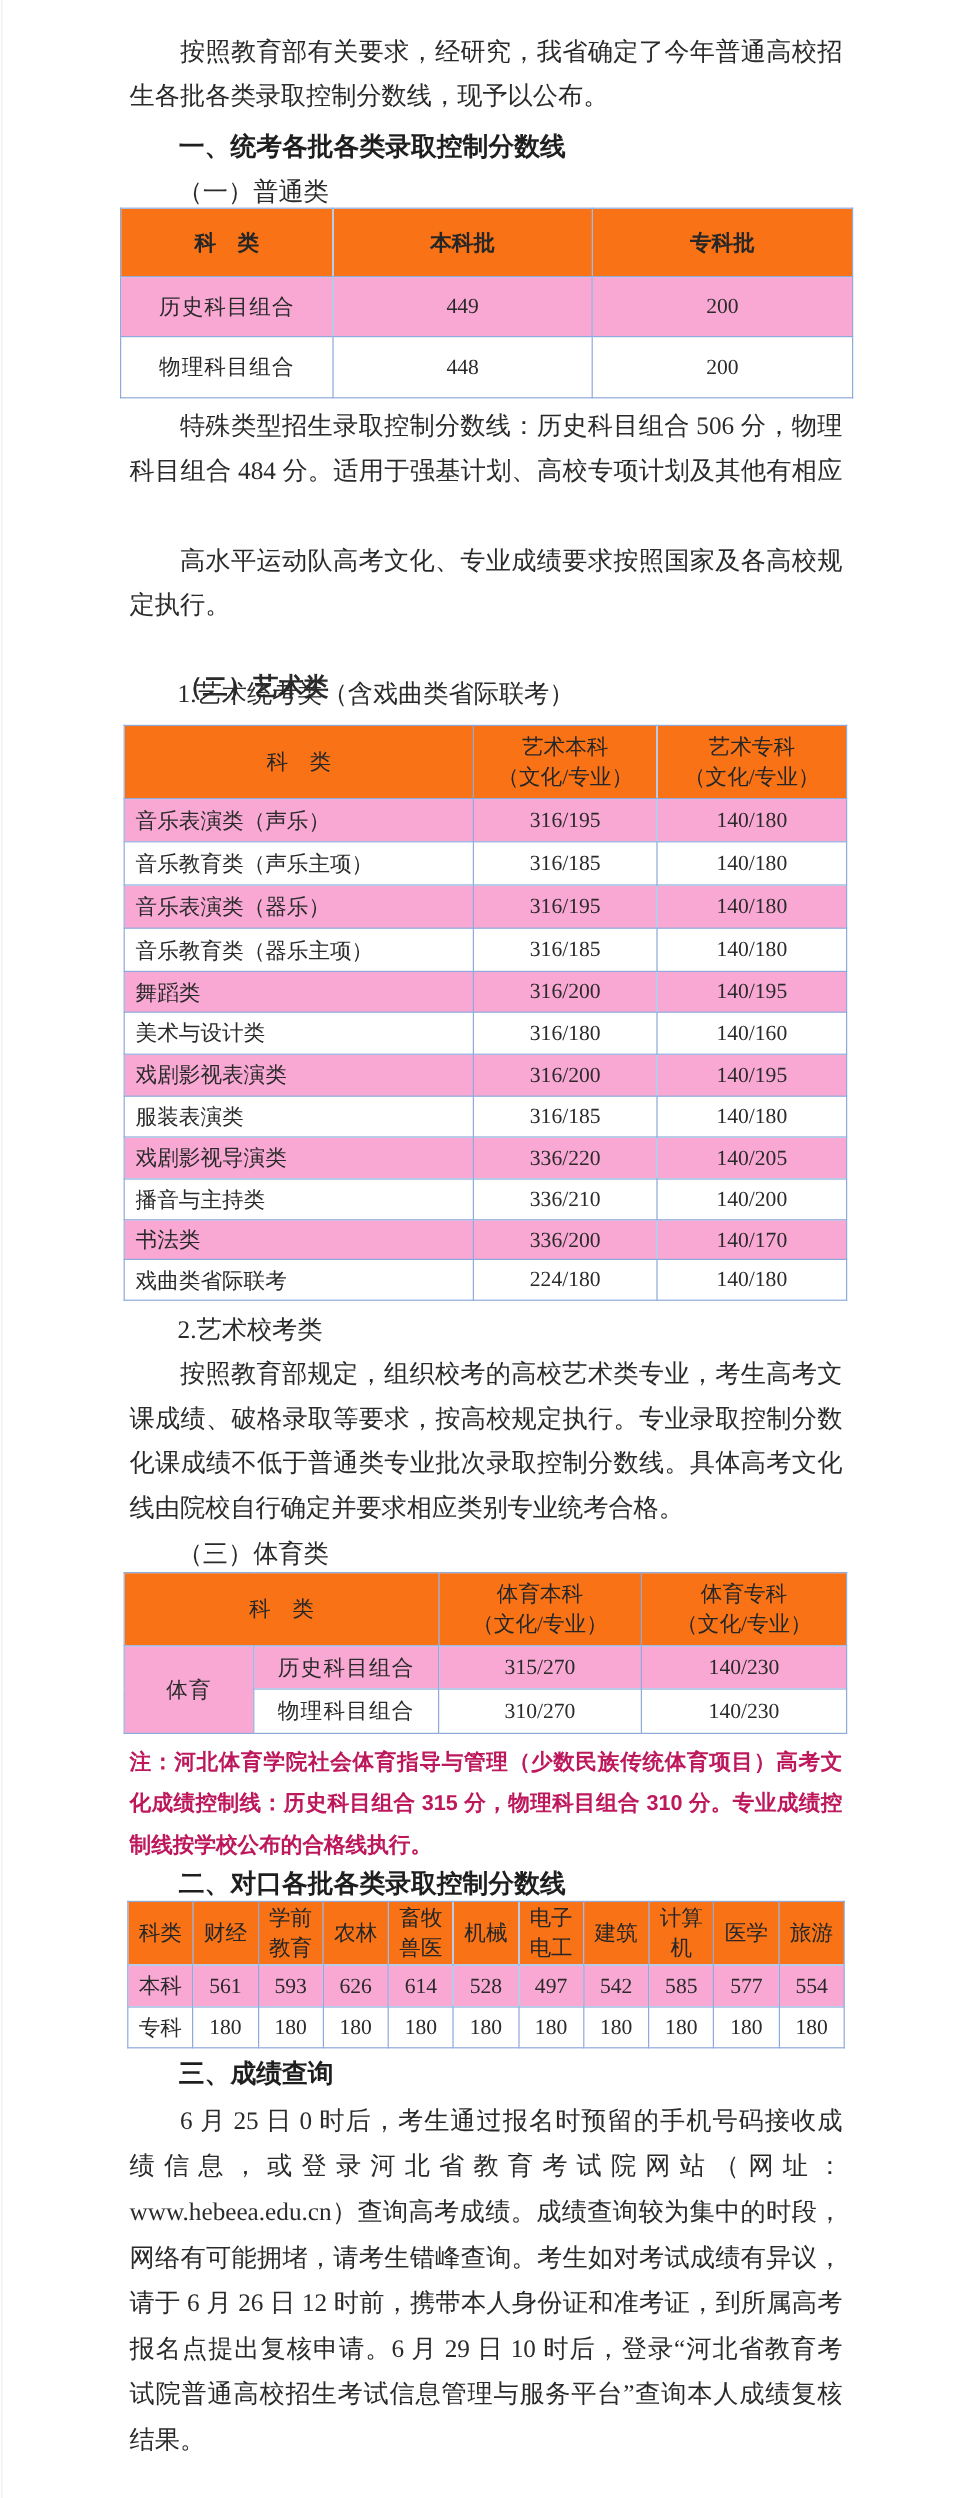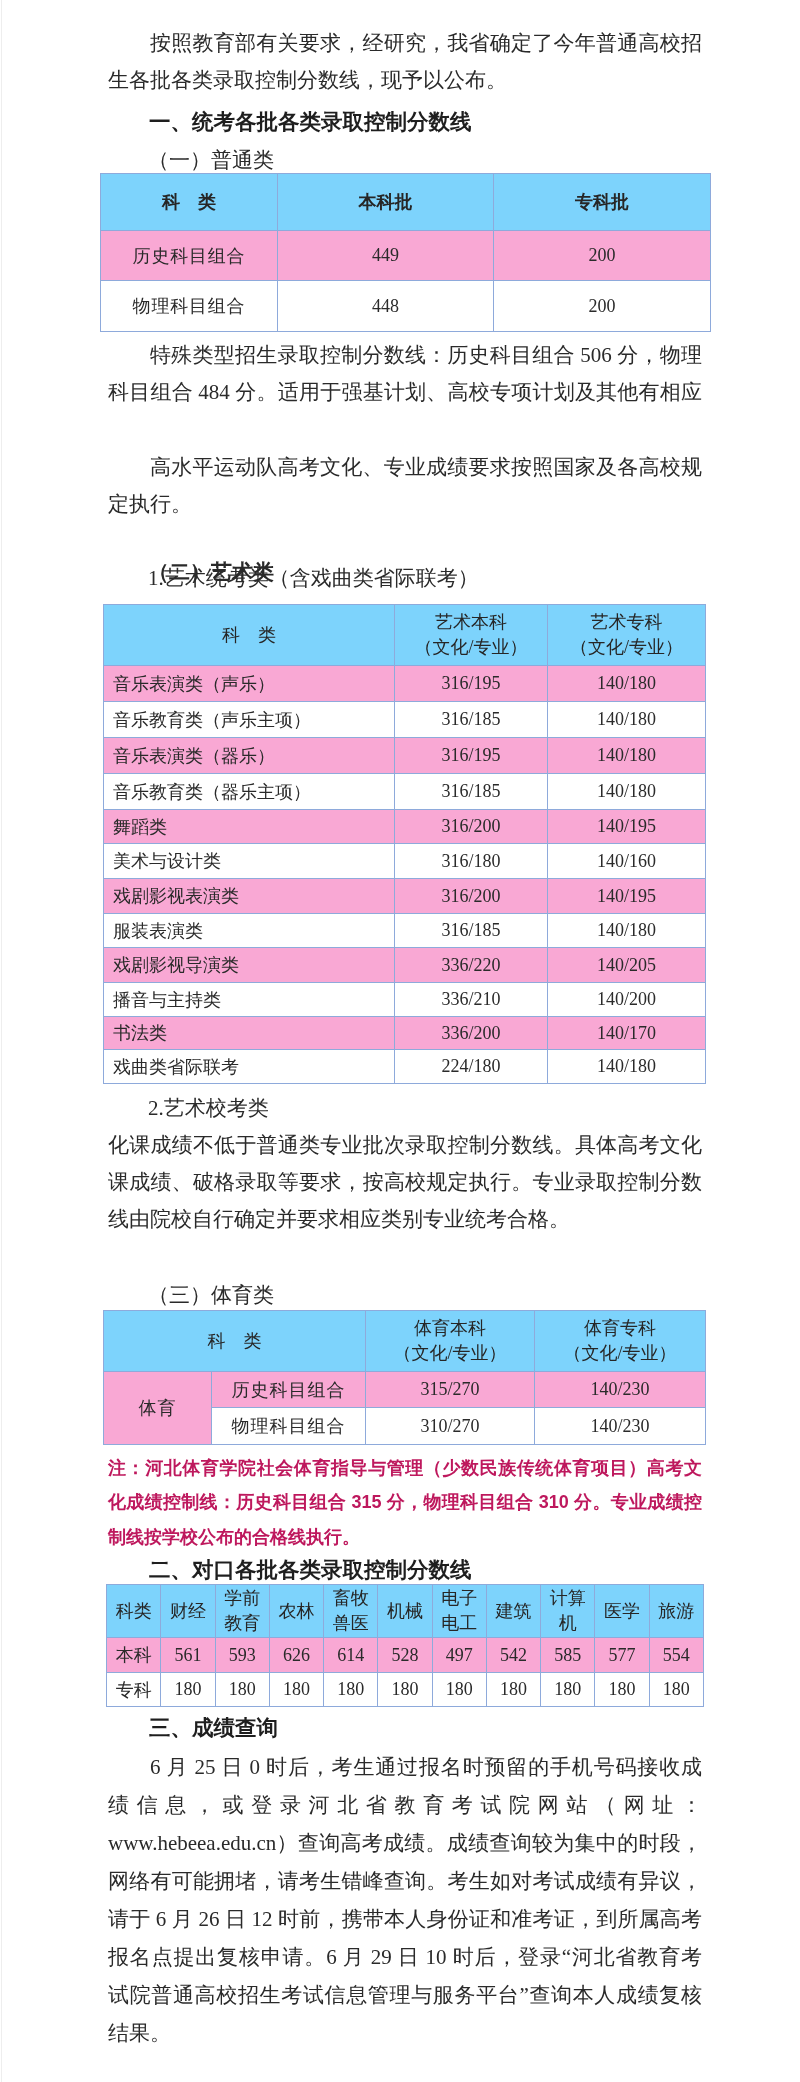--- a/index.html
+++ b/index.html
@@ -73,21 +73,21 @@
   }
   .t th, .t td {
     border: 1px solid #8eaadb;
     padding: 0;
     text-align: center;
     vertical-align: middle;
     font-weight: normal;
     overflow: hidden;
   }
   .t th {
-    background: #7dd3fc;
+    background: #f97316;
     line-height: 25px;
     white-space: pre-line;
     color: #262626;
   }
   .t tr.stripe td, .t td.stripe { background: #f9a8d4; }
   .t td.left { text-align: left; padding-left: 9px; white-space: nowrap; }
   .t1 th { font-weight: bold; }
   .t1 td.label { letter-spacing: 0.8px; }
   .t3 td.label { letter-spacing: 1px; }
 </style>
@@ -220,22 +220,23 @@
       <tr style="height:34px;">
         <td class="left">戏曲类省际联考</td>
         <td>224/180</td>
         <td>140/180</td>
       </tr>
     </tbody>
   </table>
 
   <div class="h-sub" style="top:1089.5px;text-align:center;">2.艺术校考类</div>
   <div class="para" style="top:1126.5px; --lh:37.3px;">
+    <span class="ln indent">按照教育部规定，组织校考的高校艺术类专业，考生高考文</span>
+    <span class="ln">课成绩、破格录取等要求，按高校规定执行。专业录取控制分数</span>
     <span class="ln">化课成绩不低于普通类专业批次录取控制分数线。具体高考文化</span>
-    <span class="ln">课成绩、破格录取等要求，按高校规定执行。专业录取控制分数</span>
     <span class="ln last">线由院校自行确定并要求相应类别专业统考合格。</span>
   </div>
 
   <div class="h-sub" style="top:1276.5px;">（三）体育类</div>
 
   <table class="t t3" style="left:103px; top:1310px; width:602px;">
     <colgroup>
         <col style="width:108px">
         <col style="width:154px">
         <col style="width:169px">

